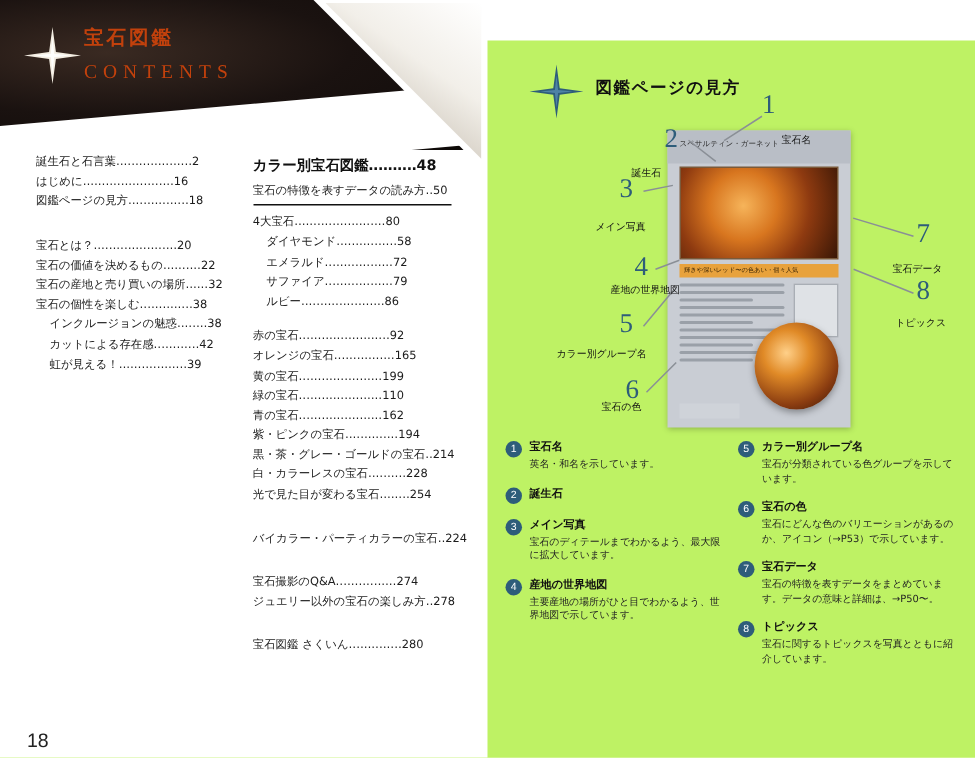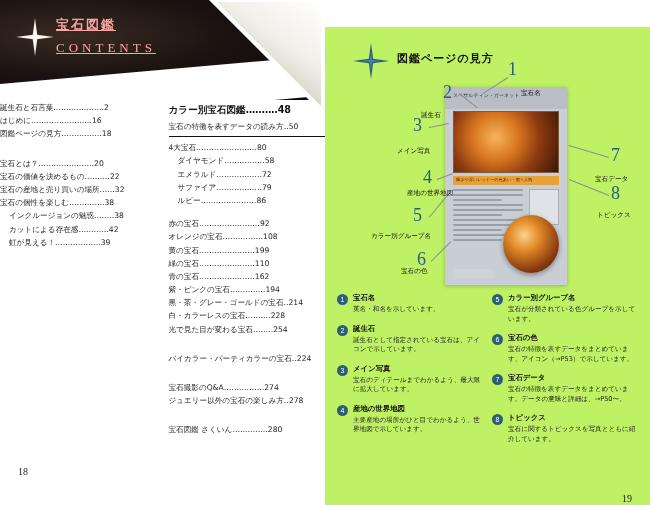--- a/index.html
+++ b/index.html
@@ -21,22 +21,21 @@
     position:absolute; left:0; top:0; width:325px; height:100px;
     background:#130d0b;
     overflow:hidden;
   }
   .hero-grad {
     position:absolute; inset:0;
     background: radial-gradient(ellipse at 22% 35%, #3a2a22 0%, #1a1210 45%, #0d0907 100%);
   }
   .hero-title {
     position:absolute; left:56px; top:16px;
-    color:#fca5a5;
-    text-decoration:underline;
+    color:#c2410c;
   }
   .hero-title .jp {
     font-size:13px; letter-spacing:2px; font-weight:700;
     font-family:"DejaVu Sans", sans-serif;
   }
   .hero-title .en {
     font-size:13px; letter-spacing:4px; margin-top:6px;
     font-family:"Liberation Serif", serif;
   }
   .star {
@@ -62,21 +61,21 @@
   }
   .hero-slope {
     position:absolute; left:0; bottom:-24px; width:325px; height:40px;
     background:#ffffff;
     transform: skewY(-5deg);
     transform-origin: left bottom;
   }
 
   .toc {
     position:absolute; left:0; top:104px; width:325px; height:370px;
-    display:flex; padding:0 0;
+    display:flex; padding:0 24px;
   }
   .col { width:50%; padding-right:8px; }
   .col.right { padding-right:0; padding-left:6px; }
 
   .toc-row {
     font-size:7.6px; color:#1c1c1c; line-height:1.0;
     white-space:nowrap; margin-bottom:5.6px;
     font-family:"DejaVu Sans", sans-serif;
   }
   .toc-row.indent { padding-left:9px; }
@@ -85,22 +84,22 @@
     white-space:nowrap; margin-bottom:6px;
     font-family:"DejaVu Sans", sans-serif;
   }
   .rule {
     border:0; border-top:1px solid #111; margin:4px 0 7px 0;
   }
   .gap-s { height:10px; }
   .gap-m { height:16px; }
 
   .folio {
-    position:absolute; bottom:28px; font-size:10px; color:#222;
-    font-family:Liberation Serif, serif;
+    position:absolute; bottom:4px; font-size:13px; color:#222;
+    font-family:Liberation Sans, sans-serif;
   }
   .folio-left { left:18px; }
   .folio-right { right:18px; }
 
   
   .r-star { position:absolute; left:28px; top:16px; width:36px; height:36px; }
   .r-title {
     position:absolute; left:72px; top:24px;
     font-size:11px; font-weight:700; color:#111; letter-spacing:1px;
     font-family:"DejaVu Sans", sans-serif;
@@ -229,21 +228,21 @@
           <div class="toc-head">カラー別宝石図鑑‥‥‥‥‥48</div>
           <div class="toc-row">宝石の特徴を表すデータの読み方‥50</div>
           <hr class="rule">
           <div class="toc-row">4大宝石‥‥‥‥‥‥‥‥‥‥‥‥80</div>
           <div class="toc-row indent">ダイヤモンド‥‥‥‥‥‥‥‥58</div>
           <div class="toc-row indent">エメラルド‥‥‥‥‥‥‥‥‥72</div>
           <div class="toc-row indent">サファイア‥‥‥‥‥‥‥‥‥79</div>
           <div class="toc-row indent">ルビー‥‥‥‥‥‥‥‥‥‥‥86</div>
           <div class="gap-s"></div>
           <div class="toc-row">赤の宝石‥‥‥‥‥‥‥‥‥‥‥‥92</div>
-          <div class="toc-row">オレンジの宝石‥‥‥‥‥‥‥‥108</div>
+          <div class="toc-row">オレンジの宝石‥‥‥‥‥‥‥‥165</div>
           <div class="toc-row">黄の宝石‥‥‥‥‥‥‥‥‥‥‥199</div>
           <div class="toc-row">緑の宝石‥‥‥‥‥‥‥‥‥‥‥110</div>
           <div class="toc-row">青の宝石‥‥‥‥‥‥‥‥‥‥‥162</div>
           <div class="toc-row">紫・ピンクの宝石‥‥‥‥‥‥‥194</div>
           <div class="toc-row">黒・茶・グレー・ゴールドの宝石‥214</div>
           <div class="toc-row">白・カラーレスの宝石‥‥‥‥‥228</div>
           <div class="toc-row">光で見た目が変わる宝石‥‥‥‥254</div>
           <div class="gap-m"></div>
           <div class="toc-row">バイカラー・パーティカラーの宝石‥224</div>
           <div class="gap-m"></div>
@@ -322,21 +321,20 @@
             <div class="legend-num">1</div>
             <div class="legend-body">
               <div class="legend-title">宝石名</div>
               <div class="legend-text">英名・和名を示しています。</div>
             </div>
           </div>
           <div class="legend-item">
             <div class="legend-num">2</div>
             <div class="legend-body">
               <div class="legend-title">誕生石</div>
-              <div class="legend-text">誕生石として指定されている宝石は、アイコンで示しています。</div>
             </div>
           </div>
           <div class="legend-item">
             <div class="legend-num">3</div>
             <div class="legend-body">
               <div class="legend-title">メイン写真</div>
               <div class="legend-text">宝石のディテールまでわかるよう、最大限に拡大しています。</div>
             </div>
           </div>
           <div class="legend-item">
@@ -352,21 +350,21 @@
             <div class="legend-num">5</div>
             <div class="legend-body">
               <div class="legend-title">カラー別グループ名</div>
               <div class="legend-text">宝石が分類されている色グループを示しています。</div>
             </div>
           </div>
           <div class="legend-item">
             <div class="legend-num">6</div>
             <div class="legend-body">
               <div class="legend-title">宝石の色</div>
-              <div class="legend-text">宝石の特徴を表すデータをまとめています、アイコン（→P53）で示しています。</div>
+              <div class="legend-text">宝石にどんな色のバリエーションがあるのか、アイコン（→P53）で示しています。</div>
             </div>
           </div>
           <div class="legend-item">
             <div class="legend-num">7</div>
             <div class="legend-body">
               <div class="legend-title">宝石データ</div>
               <div class="legend-text">宝石の特徴を表すデータをまとめています。データの意味と詳細は、→P50〜。</div>
             </div>
           </div>
           <div class="legend-item">

